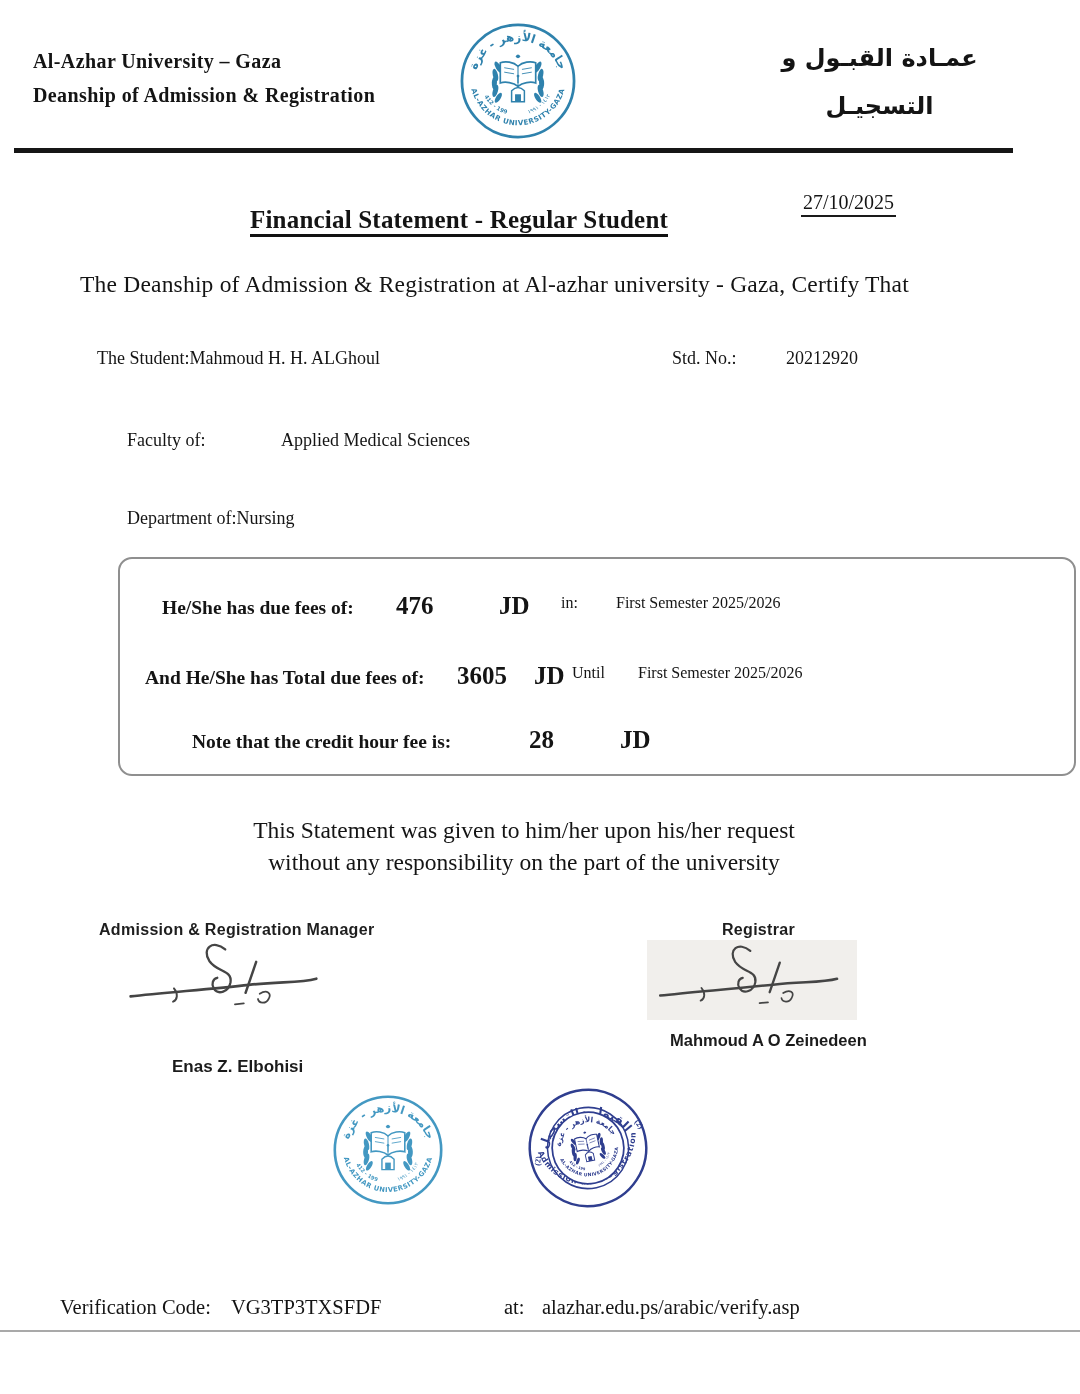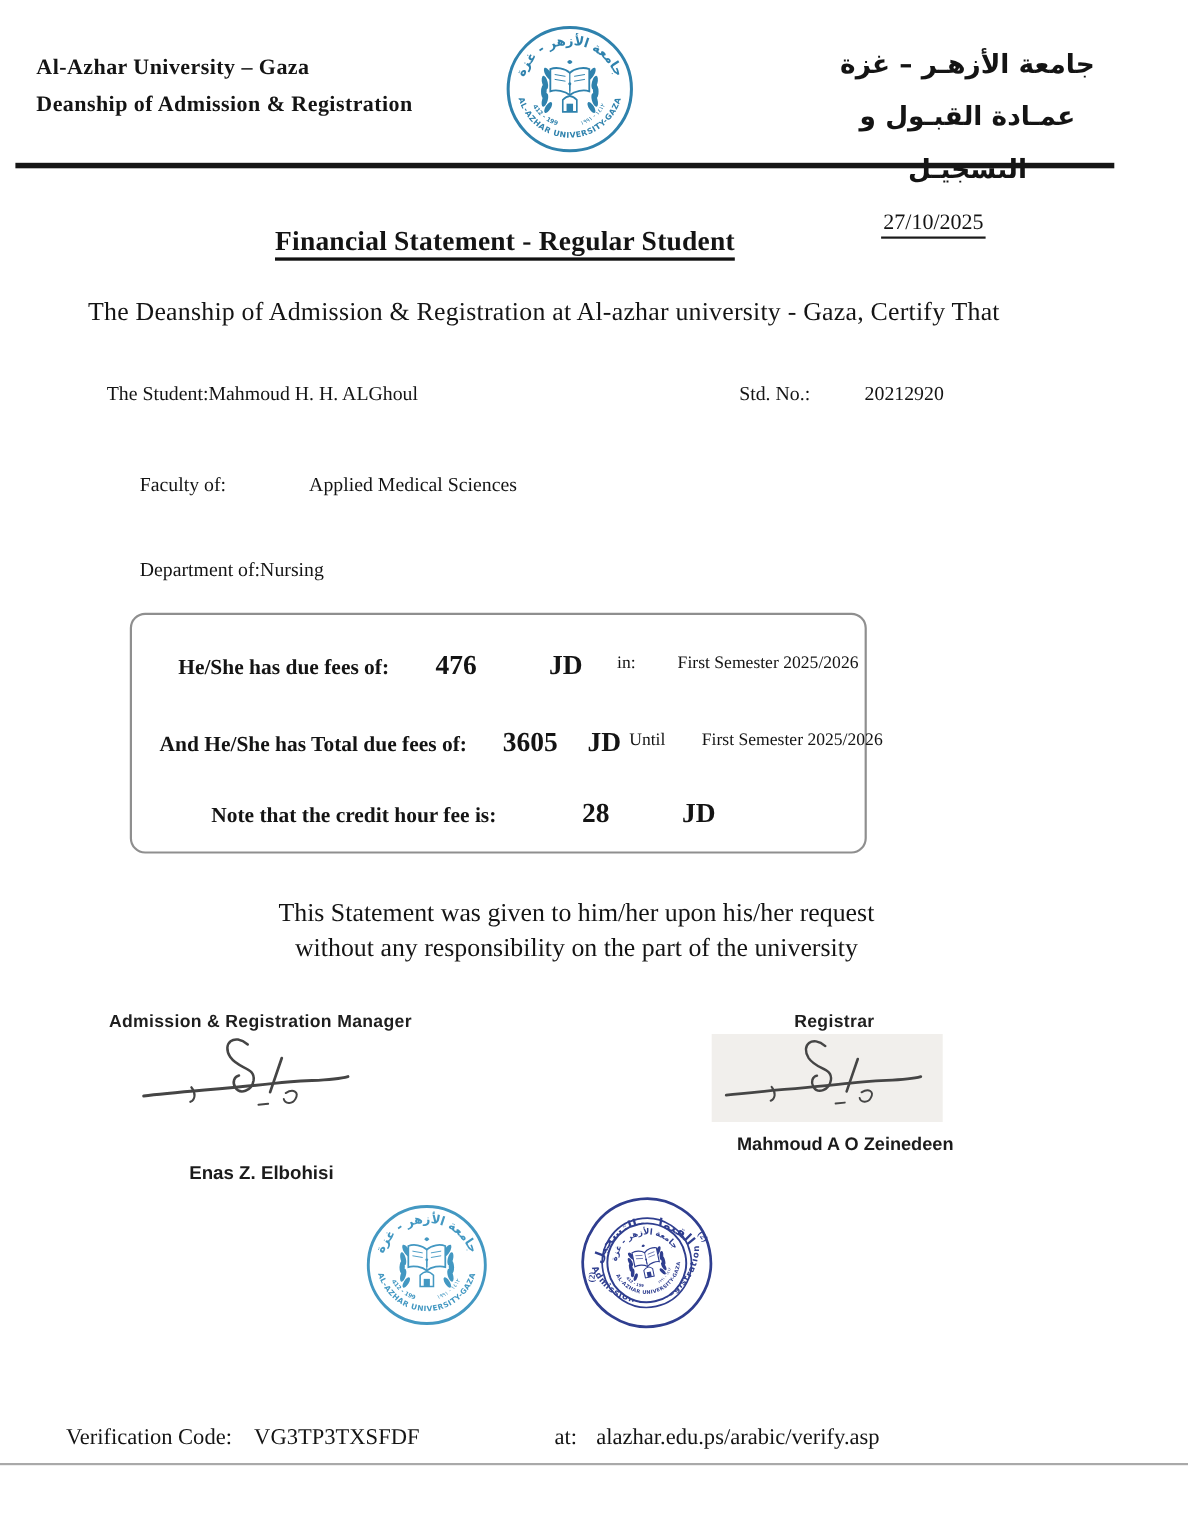--- a/index.html
+++ b/index.html
@@ -21,21 +21,21 @@
   .rule-thick { left:14px; top:148px; width:999px; height:5px; background:#161616; }
 
   .date { left:801px; top:191px; font-size:20px; border-bottom:2px solid #1a1a1a; padding:0 2px 1px 2px; }
   .title { left:250px; top:206px; font-size:25px; font-weight:bold; letter-spacing:.2px;
            border-bottom:3px solid #111; padding-bottom:0; }
   .certify { left:80px; top:271px; font-size:23.5px; white-space:nowrap; letter-spacing:.2px;text-align:center; }
 
   .fs-body { font-size:18px; white-space:nowrap; }
 
   
-  .fees-box { left:118px; top:557px; width:670px; height:219px;
+  .fees-box { left:118px; top:557px; width:958px; height:219px;
               border:2px solid #8f8f8f; border-radius:14px; background:#fff; }
   .fees-box span { position:absolute; white-space:nowrap; }
   .lbl  { font-size:19.5px; font-weight:bold; }
   .amt  { font-size:25px; font-weight:bold; }
   .reg  { font-size:16px; }
 
   .statement { left:0; top:814px; width:1048px; text-align:center; font-size:23.5px; line-height:32px; }
 
   .sig-title { font-family:"Liberation Sans","DejaVu Sans",sans-serif; font-weight:bold; font-size:16px; color:#1e1e1e; letter-spacing:.3px; white-space:nowrap; }
   .sig-name  { font-family:"Liberation Sans","DejaVu Sans",sans-serif; font-weight:bold; font-size:17px; color:#1b1b1b; white-space:nowrap; }
@@ -130,21 +130,20 @@
   <div class="abs org-en serif">
     <div>Al-Azhar University – Gaza</div>
     <div>Deanship of Admission &amp; Registration</div>
   </div>
 
   <svg class="abs logo" viewBox="0 0 120 120">
     <use href="#seal"></use>
   </svg>
 
   <div class="abs org-ar ar">
-    <div>جامعة الأزهـر – غزة</div>
     <div>عمـادة القبـول و التسجيـل</div>
   </div>
 
   <div class="abs rule-thick"></div>
 
   <div class="abs date serif">27/10/2025</div>
   <div class="abs title serif">Financial Statement - Regular Student</div>
 
   <div class="abs certify serif">The Deanship of Admission &amp; Registration at Al-azhar university - Gaza, Certify That</div>
 

